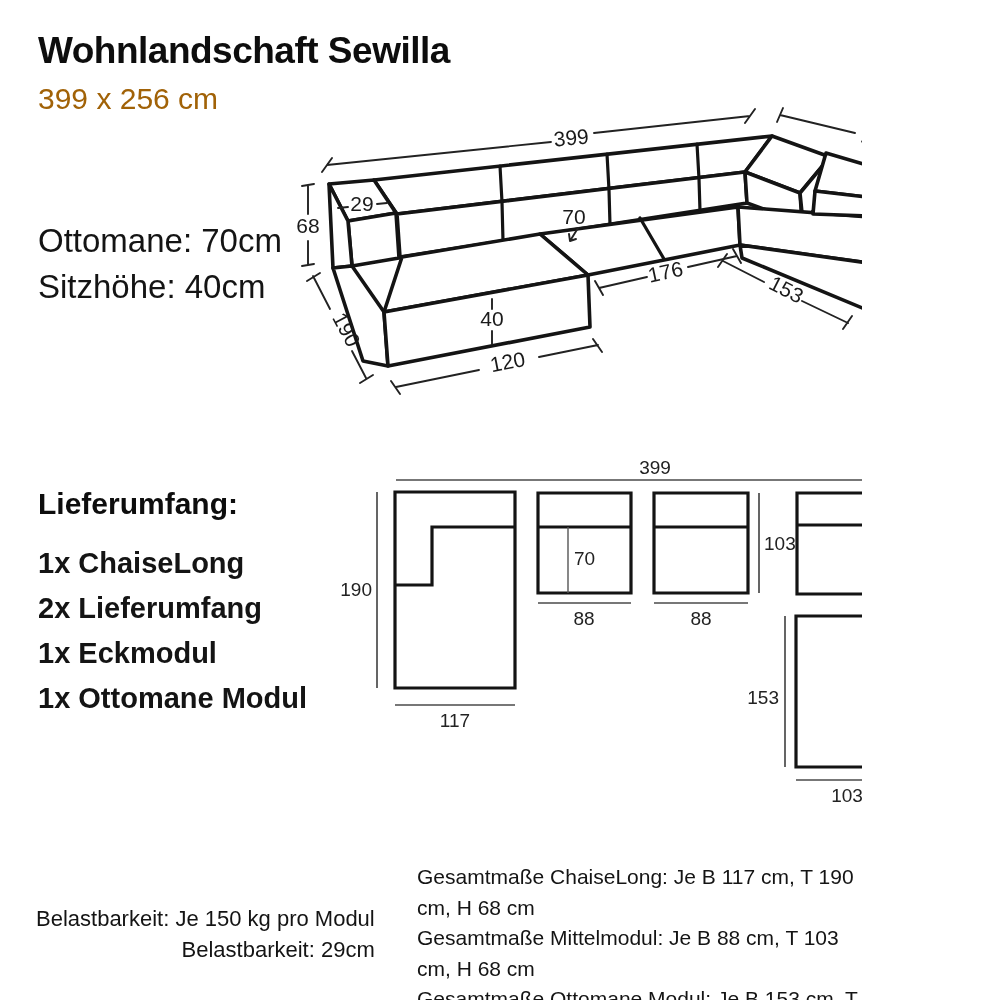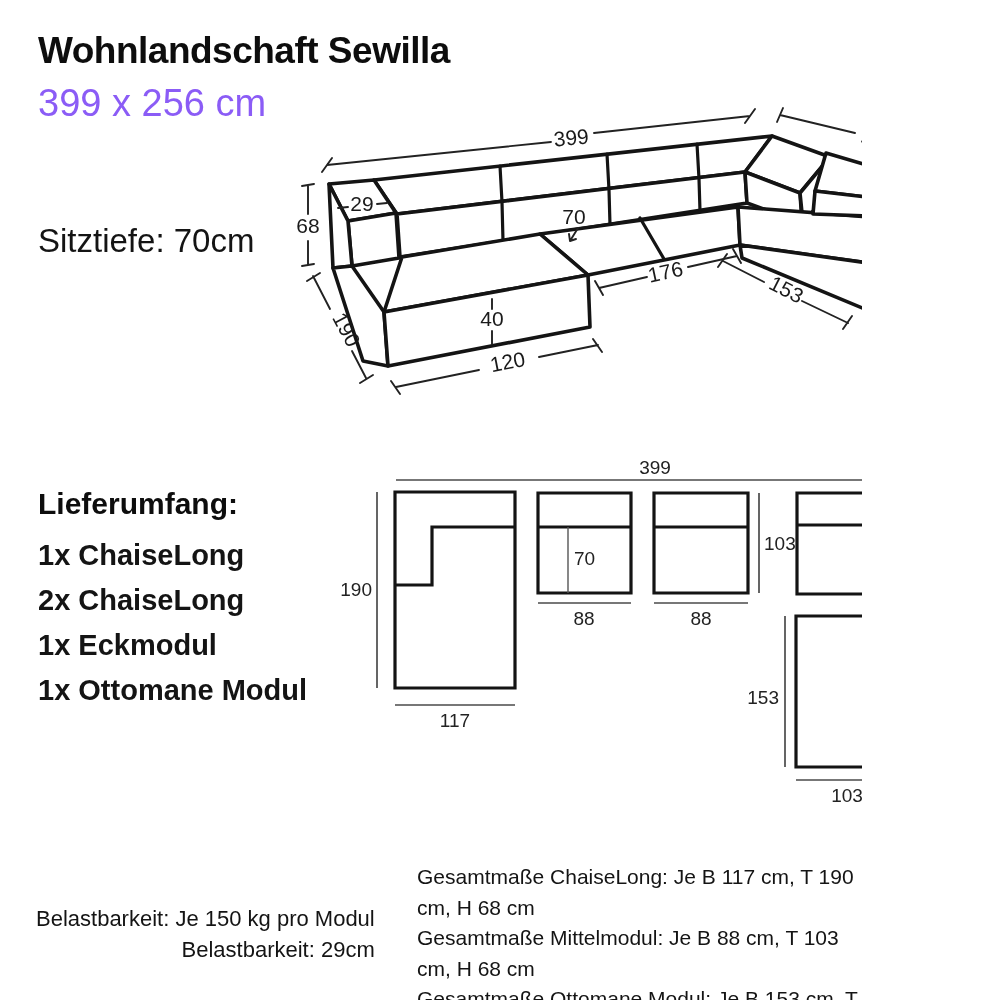--- a/index.html
+++ b/index.html
@@ -1,23 +1,23 @@
 <!DOCTYPE html>
 <html><head>
 <meta charset="utf-8">
 <style>
   html,body{margin:0;padding:0;background:#fff;}
   #page{position:relative;width:862px;height:1000px;background:#ffffff;overflow:hidden;
         font-family:"Liberation Sans",sans-serif;color:#111;}
   .abs{position:absolute;}
   #title{left:38px;top:30px;font-size:37px;font-weight:bold;letter-spacing:-0.5px;color:#0d0d0d;}
-  #subtitle{left:38px;top:82px;font-size:38px;color:#8b5cf6;}
+  #subtitle{left:38px;top:82px;font-size:30px;color:#a16207;}
   #seatspecs{left:38px;top:218px;font-size:33px;line-height:46px;color:#141414;}
   #delivery{left:38px;top:487px;}
-  #delivery .heading{font-size:30px;font-weight:bold;color:#0d0d0d;margin-bottom:12px;}
+  #delivery .heading{font-size:30px;font-weight:bold;color:#0d0d0d;margin-bottom:20px;}
   #delivery .item{font-size:29px;line-height:45px;color:#141414;font-weight:bold;}
   #footer-left{left:36px;top:903px;font-size:22px;line-height:31px;color:#141414;text-align:right;}
   #footer-right{left:417px;top:862px;font-size:21px;line-height:30.5px;color:#141414;}
   svg{position:absolute;overflow:visible;}
   svg text{font-family:"Liberation Sans",sans-serif;fill:#1a1a1a;}
   .sofa{fill:#ffffff;stroke:#141414;stroke-width:3.6;stroke-linejoin:round;stroke-linecap:round;}
   .sofa-l{fill:none;stroke:#141414;stroke-width:3.2;stroke-linejoin:round;stroke-linecap:round;}
   .dim{fill:none;stroke:#222;stroke-width:1.9;stroke-linecap:round;}
   .dimtxt{font-size:21px;}
   .mod{fill:none;stroke:#141414;stroke-width:3.2;stroke-linejoin:miter;}
@@ -27,21 +27,22 @@
 </style>
 </head>
 <body>
 
 <div id="page">
 
   <div class="abs" id="title">Wohnlandschaft Sewilla</div>
   <div class="abs" id="subtitle">399 x 256 cm</div>
 
   <div class="abs" id="seatspecs">
-    <div>Sitztiefe: 70cm</div>
+    <div>Ottomane: 70cm</div>
+    <div>Sitzhöhe: 40cm</div>
   </div>
 
   <svg class="abs" style="left:290px;top:100px;" width="710" height="300" viewBox="290 100 710 300">
 
     <path class="sofa" d="M374,180 L772,136 L745,172 L397,214 Z"></path>
     <path class="sofa" d="M397,214 L745,172 L747,203 L400,257 Z"></path>
     <path class="sofa-l" d="M500,166 L502,202 L503,241 M607,154 L609,190 L610,225 M697,144 L699,179 L700,211"></path>
 
     <path class="sofa" d="M745,172 L772,136 L830,157 L800,193 Z"></path>
     <path class="sofa" d="M745,172 L800,193 L802,223 L747,203 Z"></path>
@@ -137,21 +138,21 @@
     <path class="pdim" d="M796,780 L897,780"></path>
     <text class="ptxt" x="847" y="802" text-anchor="middle">103</text>
 
     <path class="pdim" d="M920,493 L920,766"></path>
     <text class="ptxt" x="925" y="635" text-anchor="start">256</text>
   </svg>
 
   <div class="abs" id="delivery">
     <div class="heading">Lieferumfang:</div>
     <div class="item">1x ChaiseLong</div>
-    <div class="item">2x ChaiseLong</div>
+    <div class="item">2x Lieferumfang</div>
     <div class="item">1x Eckmodul</div>
     <div class="item">1x Ottomane Modul</div>
   </div>
 
   <div class="abs" id="footer-left">
     <div>Belastbarkeit: Je 150 kg pro Modul</div>
     <div>Belastbarkeit: 29cm</div>
   </div>
 
   <div class="abs" id="footer-right">

